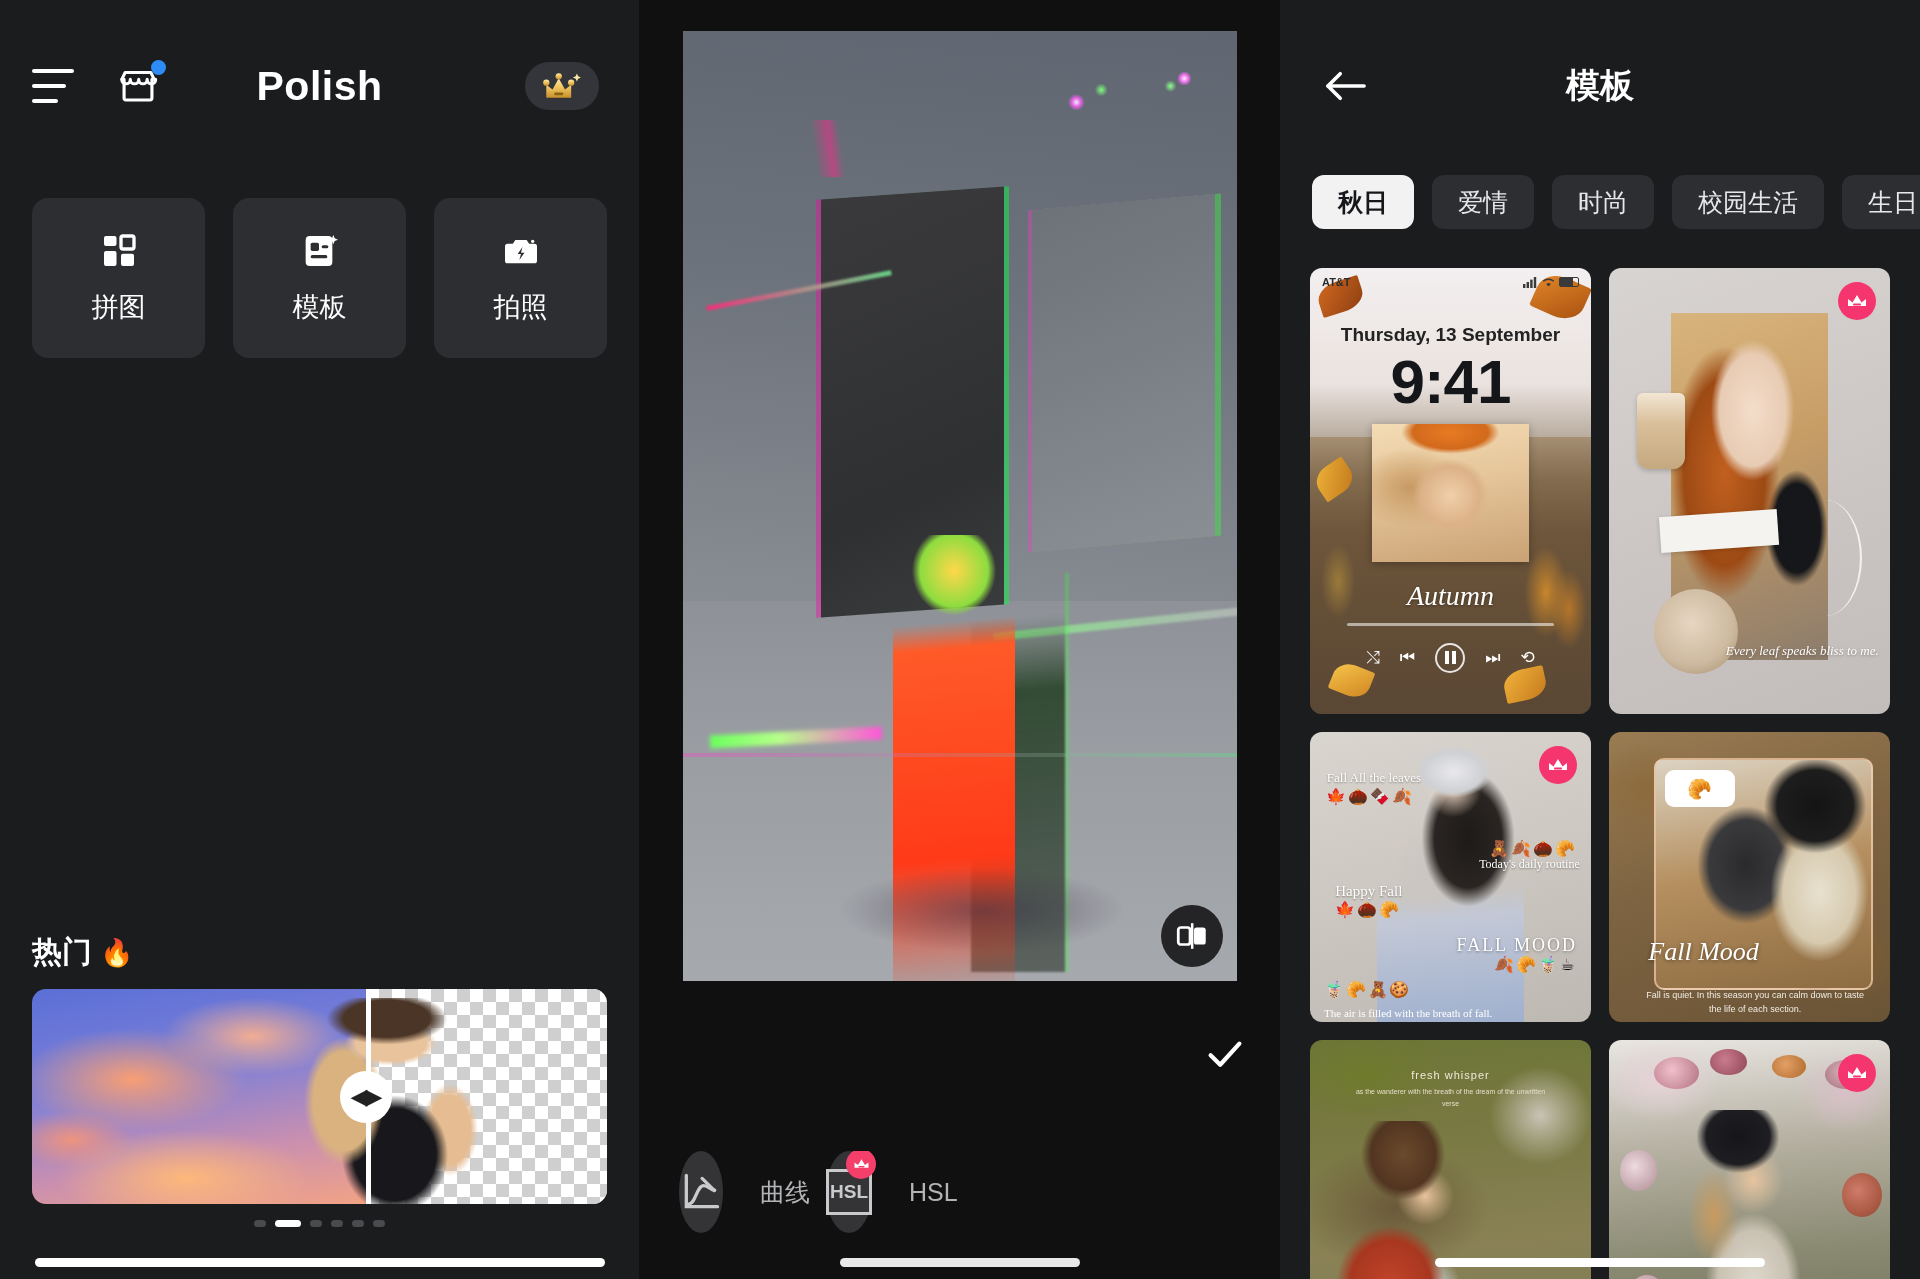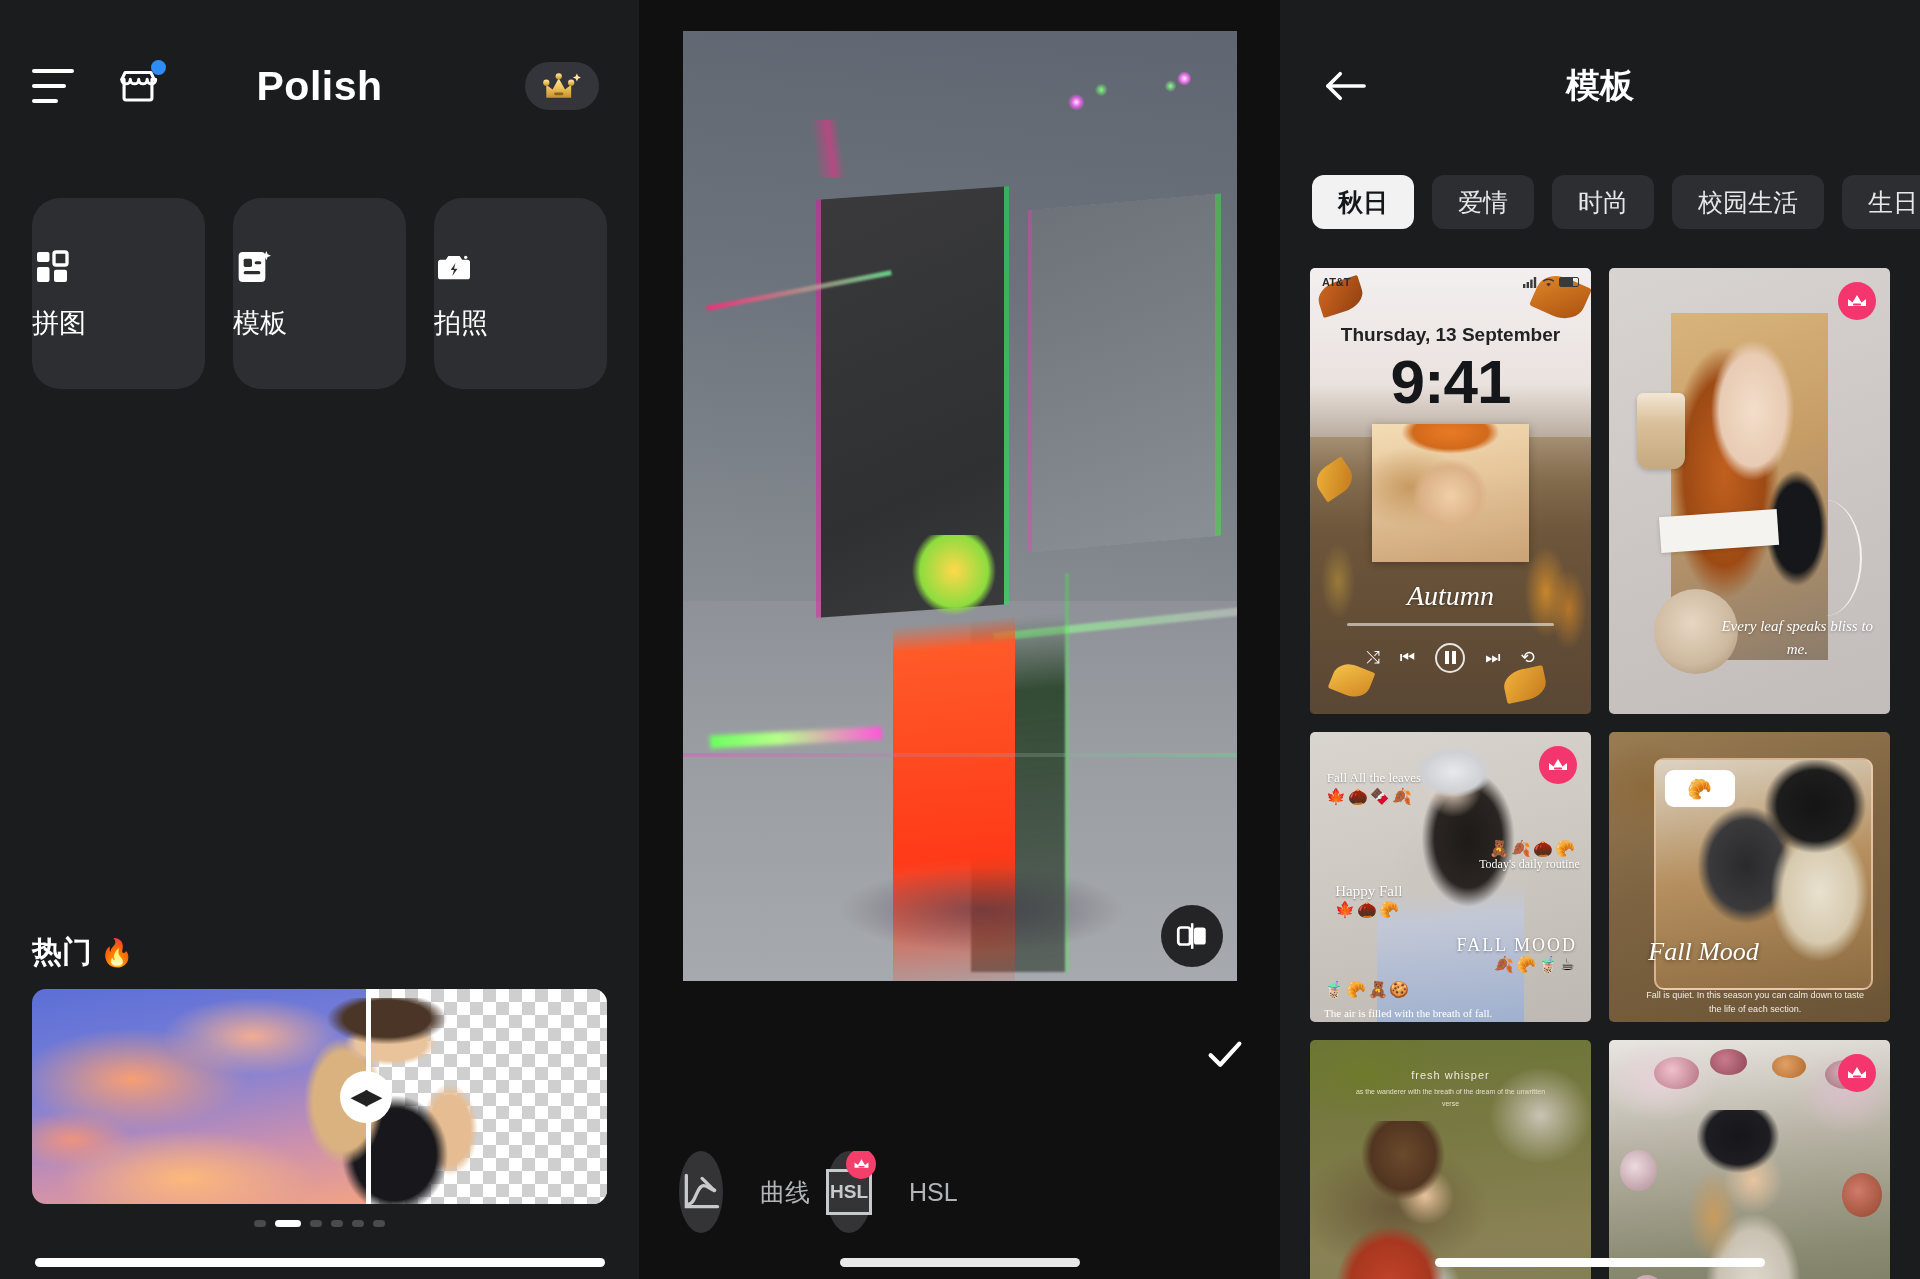--- a/index.html
+++ b/index.html
@@ -54,22 +54,22 @@
     margin-top: 217px;
     height: 137px; border-radius: 18px;
     background: #2e8cf7;
     display: flex; align-items: center; justify-content: center; gap: 22px;
     cursor: pointer;
   }
   .btn-primary .lbl { color: #fff; font-size: 38px; font-weight: 500; }
 
   .tile-row { display: flex; gap: 28px; margin-top: 26px; }
   .tile {
-    flex: 1; height: 191px; border-radius: 28px; background: #2d2e31;
-    display: flex; flex-direction: column; justify-content: center;
+    flex: 1; height: 160px; border-radius: 16px; background: #2d2e31;
+    display: flex; flex-direction: column; align-items: center; justify-content: center;
     gap: 18px; cursor: pointer;
   }
   .tile .lbl { color: #fff; font-size: 27px; }
 
   .hot-section { position: absolute; left: 0; right: 0; bottom: 52px; }
   .hot-title {
     padding: 0 32px; display: flex; align-items: center; gap: 8px;
     margin-bottom: 16px;
   }
   .hot-title .txt {
@@ -299,21 +299,21 @@
     color: #e6e7e9; font-size: 25px; display: flex; align-items: center;
     white-space: nowrap; cursor: pointer; flex: none;
   }
   .chip.on { background: #f2f2f2; color: #16171a; font-weight: 700; }
 
   .tpl-grid {
     margin-top: 36px; padding: 0 30px;
     display: grid; grid-template-columns: 1fr 1fr; gap: 18px;
   }
   .card {
-    border-radius: 5px; overflow: hidden; position: relative;
+    border-radius: 12px; overflow: hidden; position: relative;
     background: #232427; cursor: pointer;
   }
   .card.tall { height: 446px; }
   .card.mid  { height: 290px; }
   .crown-badge {
     position: absolute; top: 14px; right: 14px; z-index: 6;
     width: 38px; height: 38px; border-radius: 50%; background: #f5356e;
     display: flex; align-items: center; justify-content: center;
   }
 
@@ -394,21 +394,21 @@
     background: #f4f3ef; transform: rotate(-4deg);
     box-shadow: 0 1px 4px rgba(0,0,0,.18);
   }
   .c2 .latte {
     position: absolute; left: 16%; bottom: 9%; width: 30%; height: 19%;
     border-radius: 50%;
     background: radial-gradient(circle at 45% 40%, #e7d6c2 0%, #cdb99f 60%, #a08968 100%);
   }
   .c2 .quote {
     position: absolute; right: 4%; bottom: 12%; width: 58%;
-    color: #fff; font-size: 15px; font-style: italic; text-align: center;
+    color: #fff; font-size: 13px; font-style: italic; text-align: right;
     font-family: "Liberation Serif", "DejaVu Serif", serif; line-height: 1.5;
     text-shadow: 0 1px 3px rgba(0,0,0,.35);
   }
   .c2 .arc {
     position: absolute; right: 10%; bottom: 22%; width: 26%; height: 26%;
     border-right: 2px solid rgba(255,255,255,.8); border-radius: 50%;
   }
 
   
   .c3 { background: linear-gradient(165deg, #d9d5cf 0%, #cfcac3 40%, #bdb8b1 100%); padding-left: 31px; }

